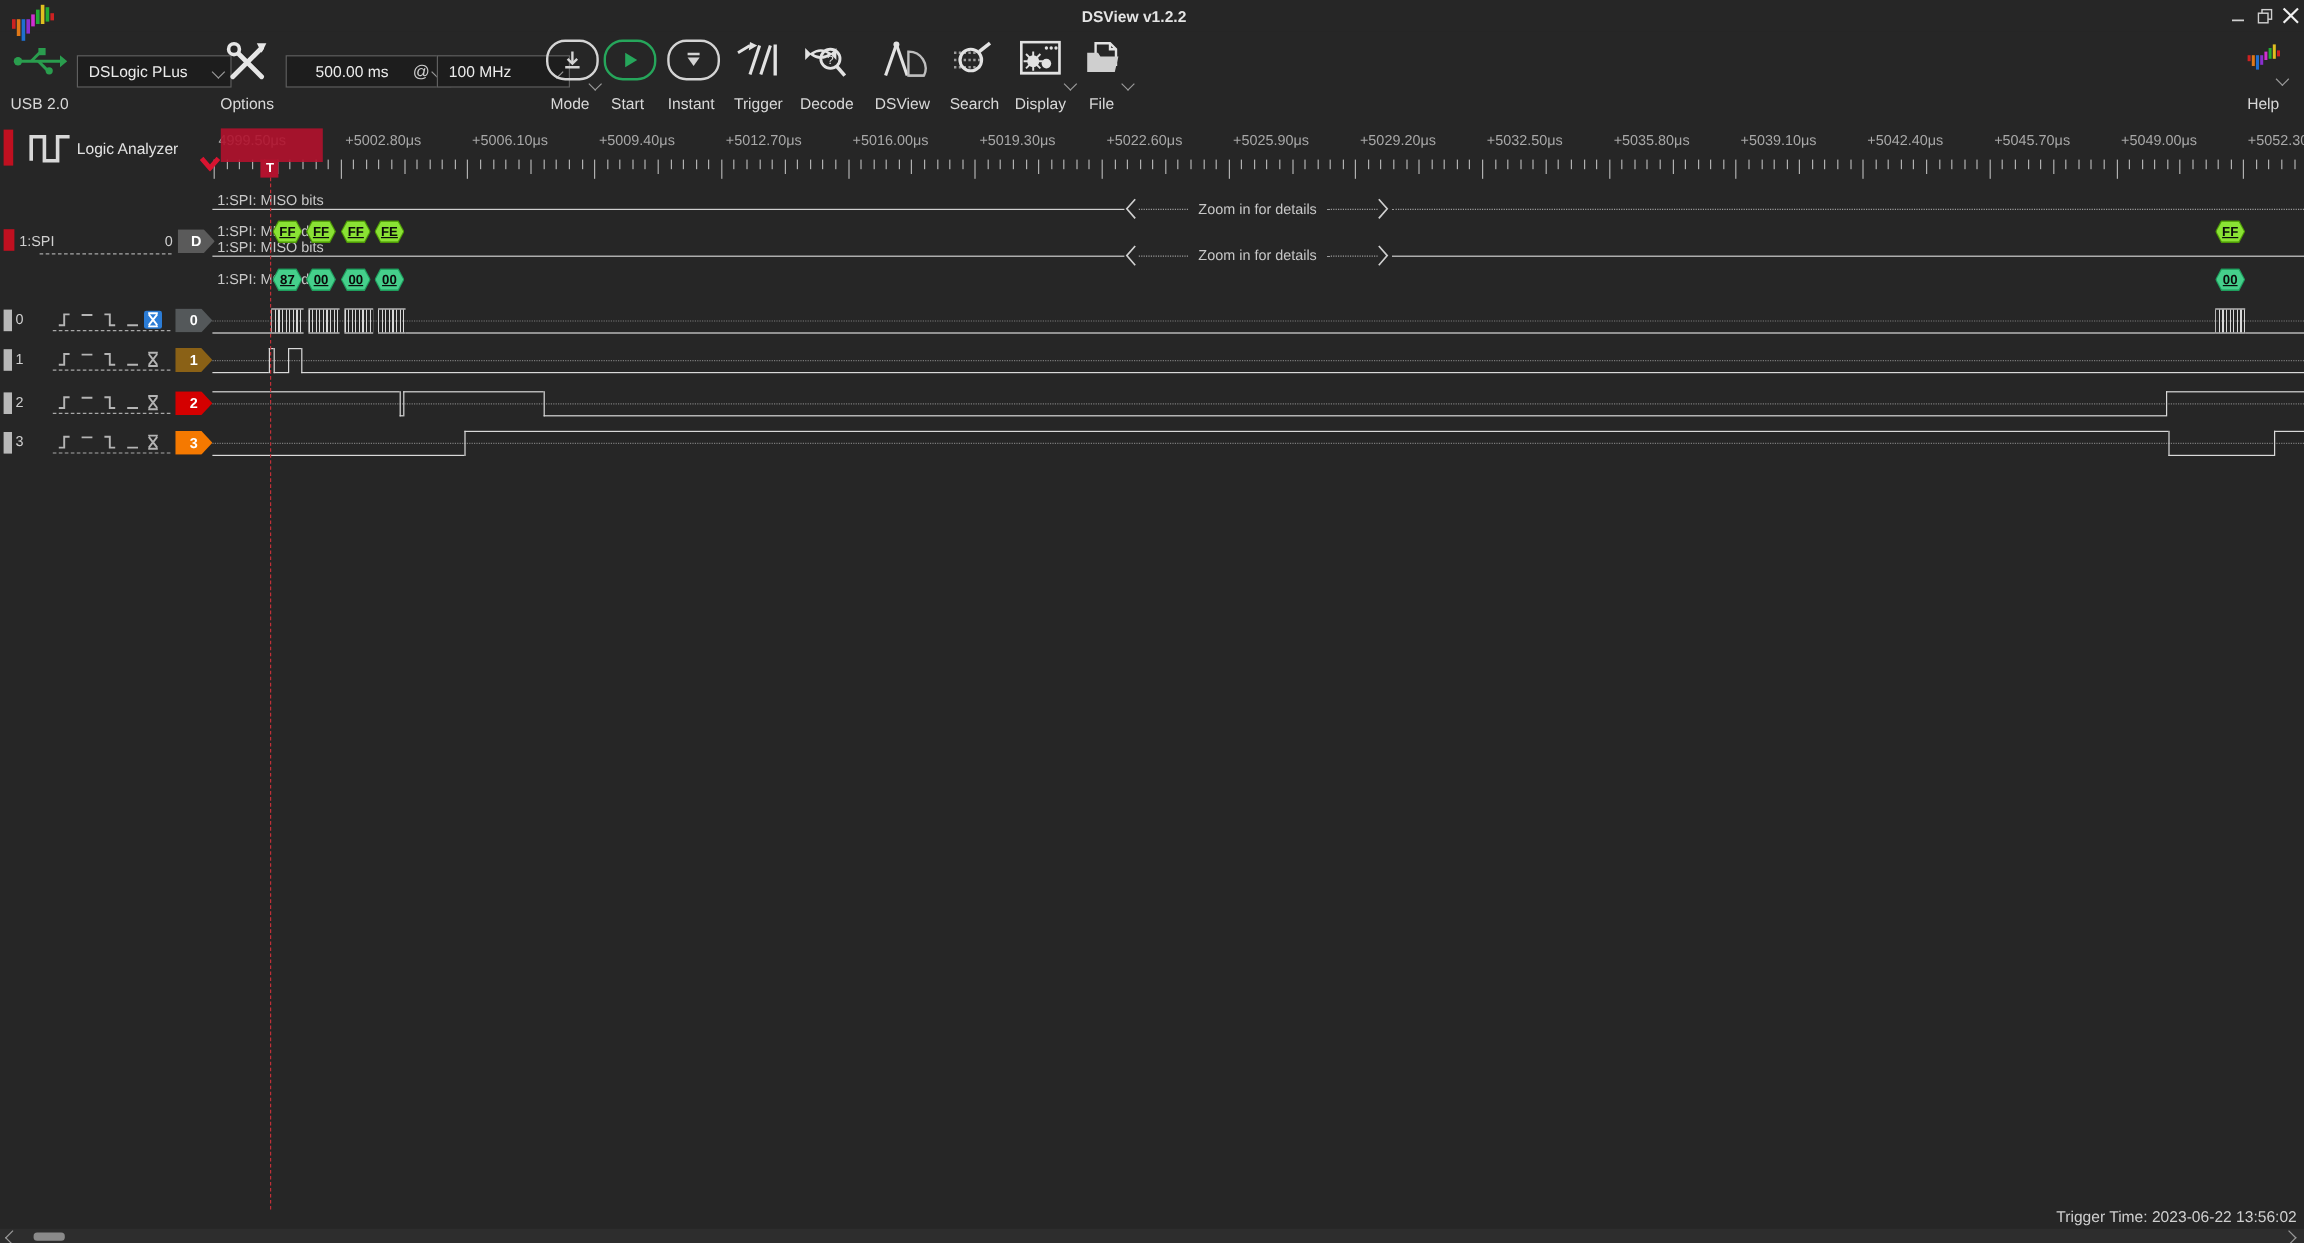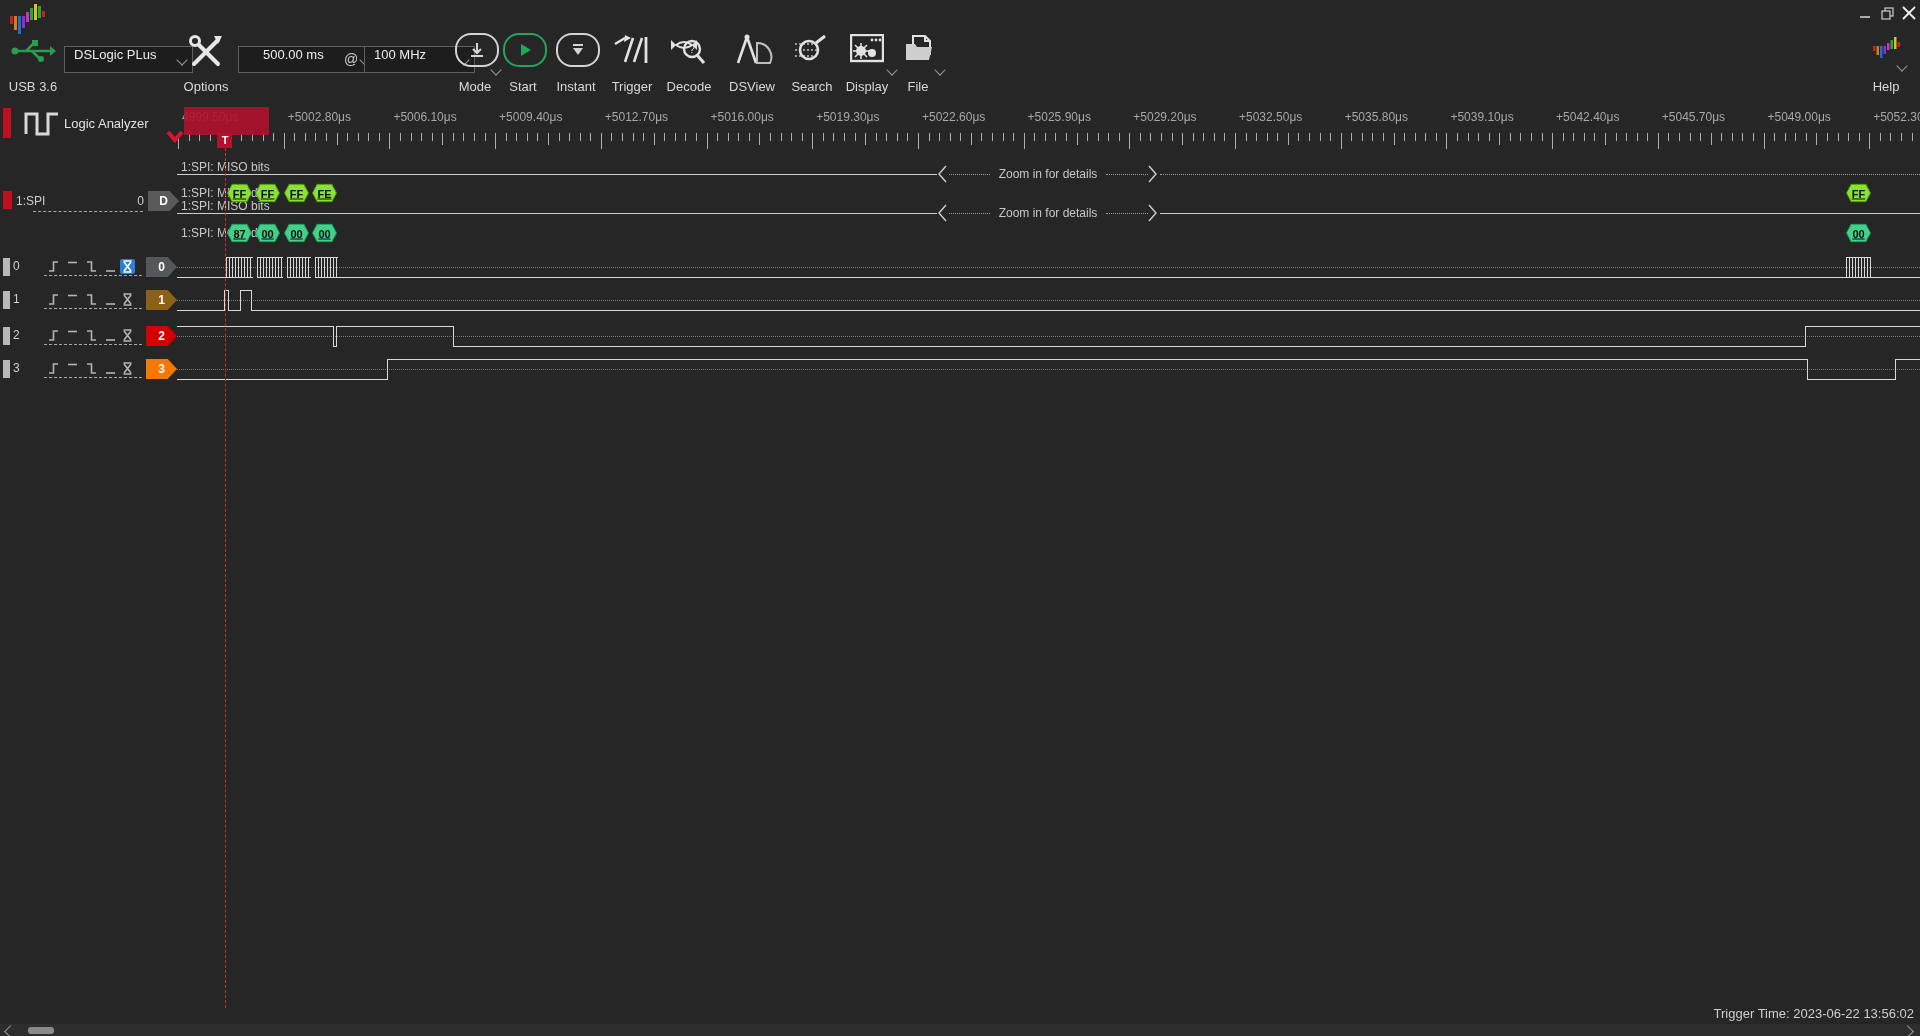--- a/index.html
+++ b/index.html
@@ -5,21 +5,21 @@
   html,body{margin:0;padding:0;background:#202020;}
   #app{position:relative;width:1920px;height:1036px;background:#262626;overflow:hidden;
        font-family:"Liberation Sans",sans-serif;color:#d8d8d8;}
   .abs{position:absolute;}
   
   #titlebar{position:absolute;left:0;top:0;width:1920px;height:26px;background:#262626;}
   #title{position:absolute;left:0;top:6px;width:1890px;text-align:center;font-size:13px;color:#e4e4e4;font-weight:bold;}
   .winbtn{position:absolute;top:4px;width:18px;height:18px;display:flex;align-items:center;justify-content:center;}
   
   .combo{position:absolute;height:25px;background:#1d1d1d;border:1px solid #5f5f5f;
-         display:flex;padding:0 22px 0 9px;font-size:13px;color:#ececec;}
+         display:flex;align-items:center;padding:0 22px 0 9px;font-size:13px;color:#ececec;}
   .combo .caret{position:absolute;right:6px;top:9px;}
   .caret{display:inline-block;width:7px;height:7px;border-right:1.6px solid #9a9a9a;border-bottom:1.6px solid #9a9a9a;transform:rotate(45deg);}
   .tool-label{position:absolute;top:79px;font-size:13px;color:#d8d8d8;text-align:center;transform:translateX(-50%);white-space:nowrap;}
   .pill{position:absolute;width:40px;height:30px;border:2px solid #d4d4d4;border-radius:16px;
         display:flex;align-items:center;justify-content:center;}
   
   .tick{position:absolute;width:1px;background:#b0b0b0;top:133px;}
   .rlabel{position:absolute;top:110px;font-size:12px;color:#a8a8a8;white-space:nowrap;}
   
   .dec-label{position:absolute;font-size:12px;color:#c8c8c8;white-space:nowrap;transform:translateY(-50%);}
@@ -50,20 +50,21 @@
   .schev{position:absolute;width:8px;height:8px;border-left:1.6px solid #9a9a9a;border-bottom:1.6px solid #9a9a9a;}
   #trigtime{position:absolute;right:6px;top:1006px;font-size:13px;color:#cfcfcf;}
   svg{display:block;}
 </style>
 </head>
 <body>
 
 <div id="app">
 
   <div id="titlebar">
+    <div id="title">DSView v1.2.2</div>
     <div class="winbtn" style="left:1856px;">
       <svg width="12" height="12">
           <line x1="1" y1="10" x2="11" y2="10" stroke="#cfcfcf" stroke-width="1.6"></line>
         </svg>
     </div>
     <div class="winbtn" style="left:1878px;">
       <svg width="13" height="13">
           <rect x="4" y="1" width="8" height="8" fill="none" stroke="#cfcfcf" stroke-width="1.2"></rect>
           <rect x="1" y="4" width="8" height="8" fill="#262626" stroke="#cfcfcf" stroke-width="1.2"></rect>
         </svg>
@@ -96,21 +97,21 @@
     <svg width="46" height="26">
       <circle cx="5" cy="13" r="3.5" fill="#2a9d4e"></circle>
       <line x1="8" y1="13" x2="40" y2="13" stroke="#2a9d4e" stroke-width="2.5"></line>
       <polygon points="40,8 46,13 40,18" fill="#2a9d4e"></polygon>
       <line x1="16" y1="13" x2="23" y2="6" stroke="#2a9d4e" stroke-width="2.5"></line>
       <rect x="22" y="2" width="6" height="6" fill="#2a9d4e"></rect>
       <line x1="22" y1="13" x2="29" y2="20" stroke="#2a9d4e" stroke-width="2.5"></line>
       <circle cx="31" cy="21" r="3" fill="#2a9d4e"></circle>
     </svg>
   </div>
-  <div class="tool-label" style="left:33px;">USB 3.6</div>
+  <div class="tool-label" style="left:33px;">USB 2.0</div>
 
   <div class="combo" style="left:64px;top:46px;width:96px;">
     <span>DSLogic PLus</span>
     <span class="caret"></span>
   </div>
 
   <div class="abs" style="left:188px;top:34px;">
     <svg width="38" height="36">
       <line x1="6" y1="30" x2="30" y2="6" stroke="#e6e6e6" stroke-width="4" stroke-linecap="round"></line>
       <path d="M26,2 L34,2 L30,10 Z" fill="#e6e6e6"></path>

